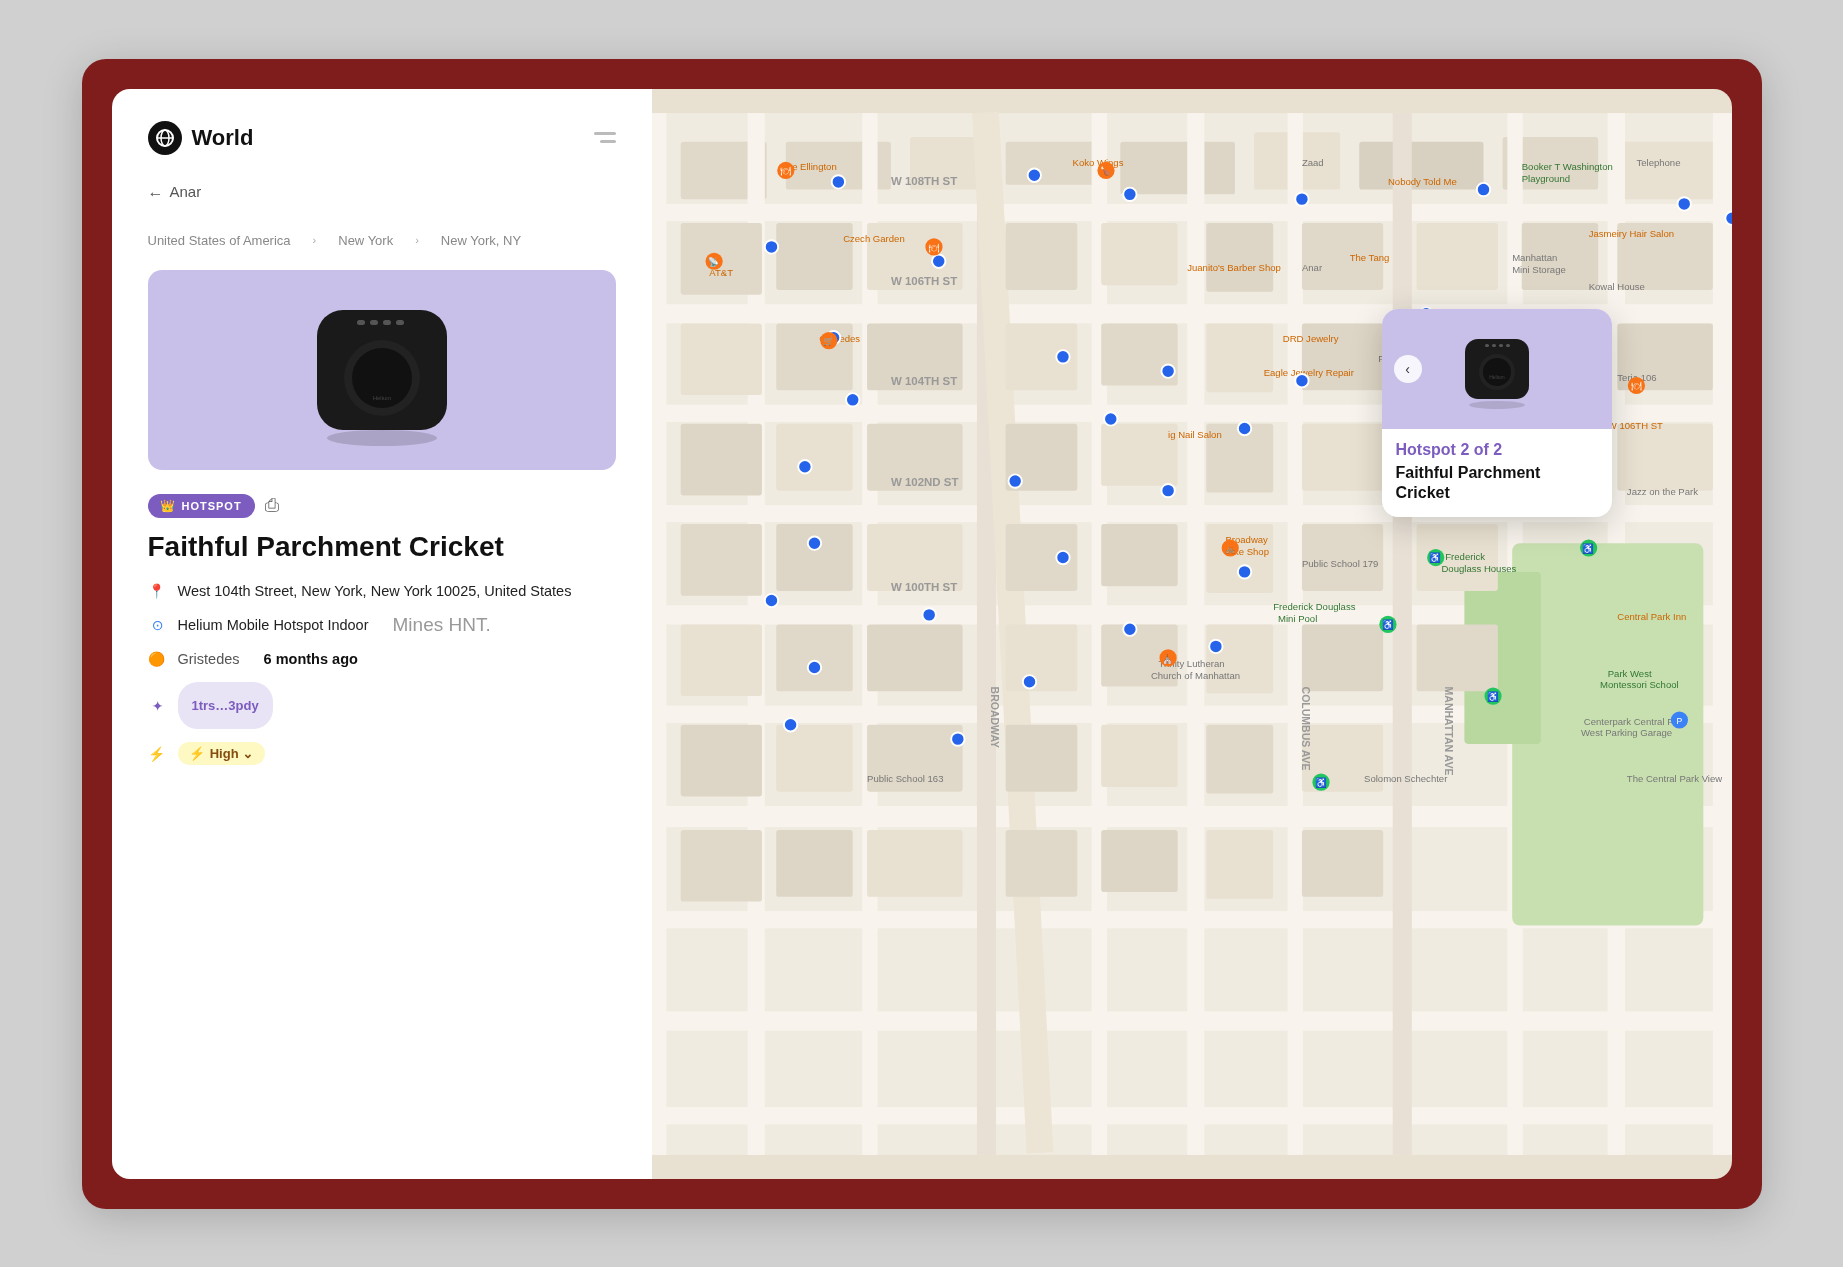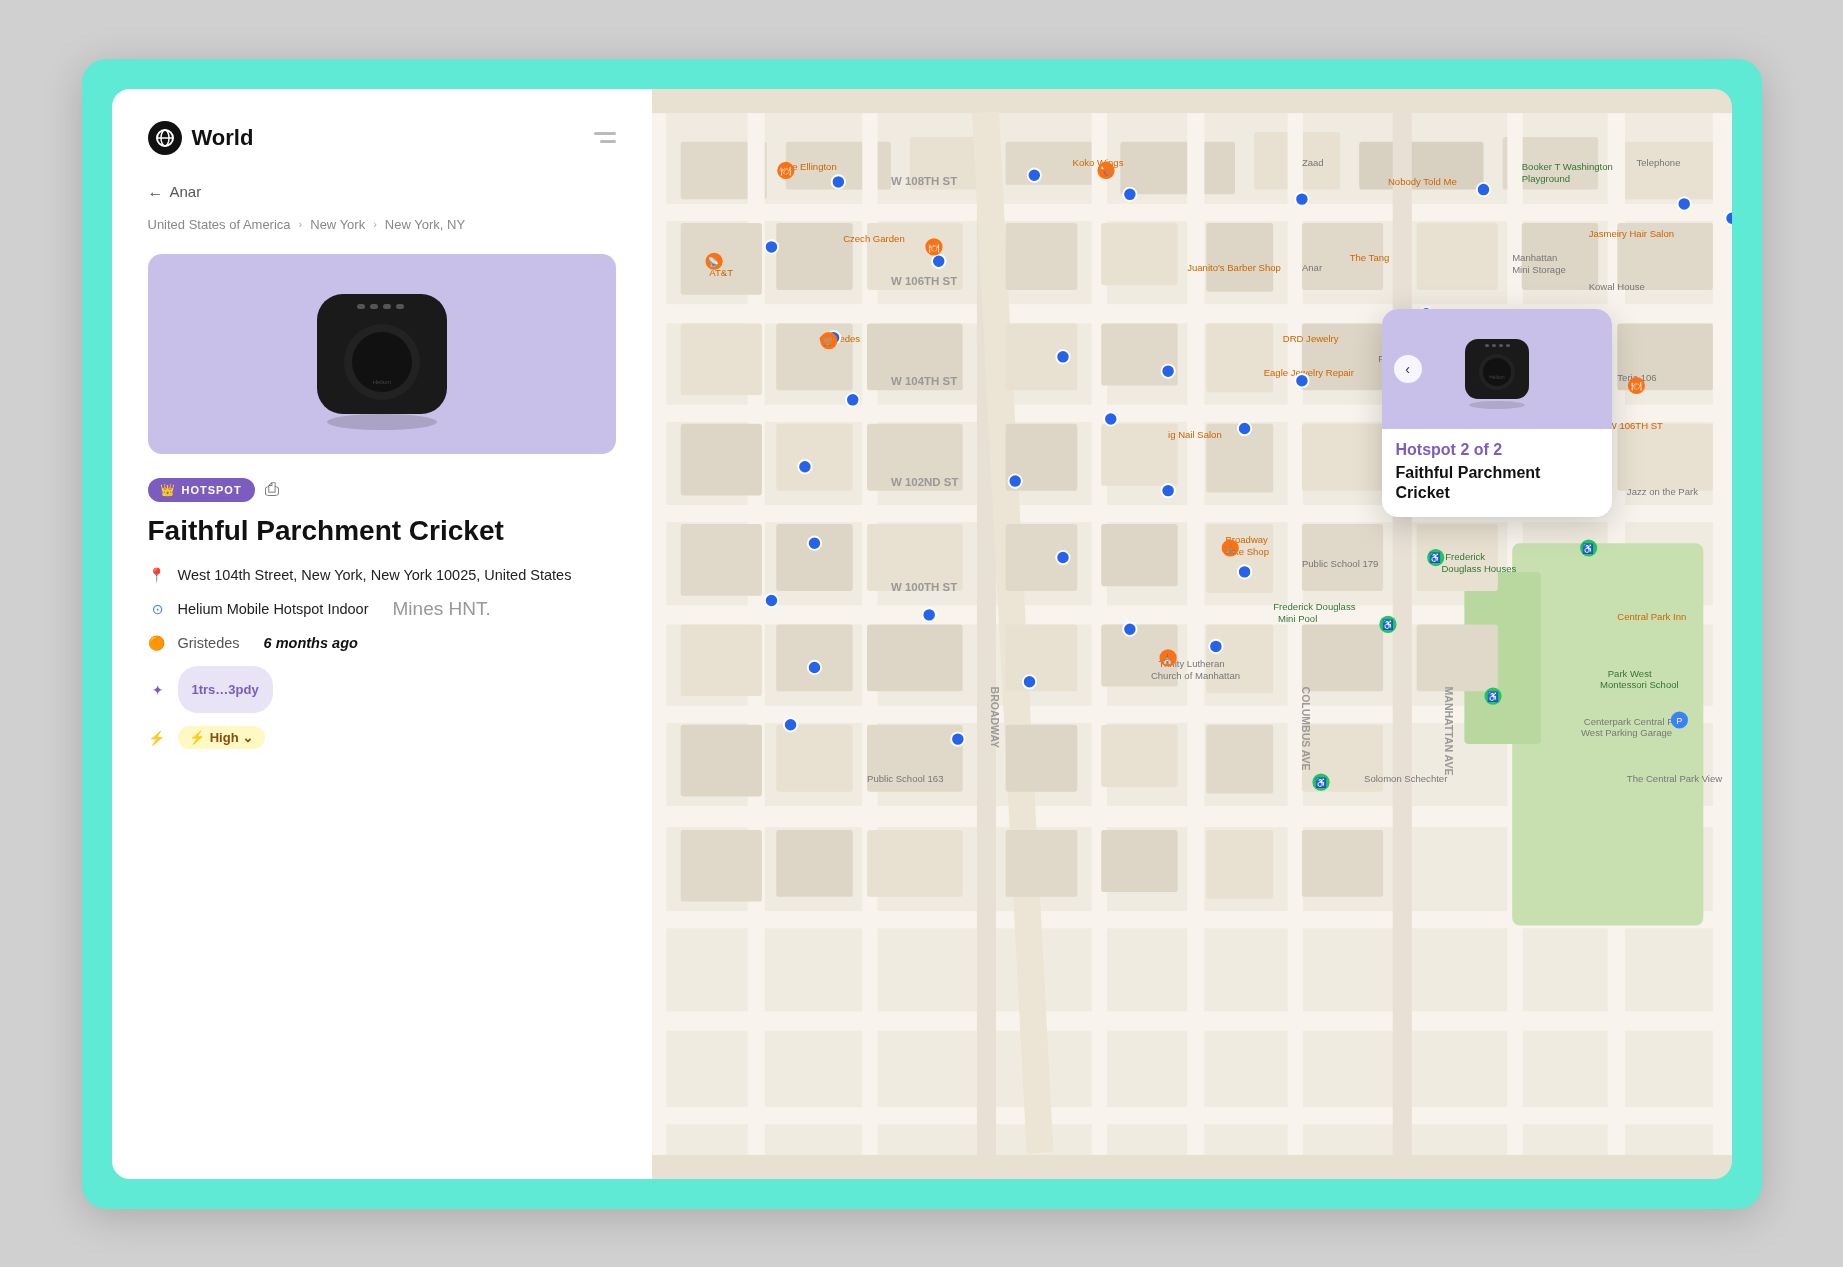--- a/index.html
+++ b/index.html
@@ -7,21 +7,21 @@
       background: #d0d0d0;
       display: flex;
       align-items: center;
       justify-content: center;
       min-height: 100vh;
       font-family: -apple-system, BlinkMacSystemFont, 'Segoe UI', sans-serif;
     }
     .outer-container {
       width: 1680px;
       height: 1150px;
-      background: #5eead4;
+      background: #7f1d1d;
       border-radius: 24px;
       padding: 30px;
       display: flex;
       gap: 0;
       box-shadow: 0 8px 40px rgba(0,0,0,0.18);
     }
     
     .left-panel {
       width: 540px;
       min-width: 540px;
@@ -87,24 +87,25 @@
       cursor: pointer;
       margin-bottom: 16px;
     }
     .back-arrow {
       font-size: 16px;
       color: #555;
     }
     .breadcrumb {
       display: flex;
       align-items: center;
-      gap: 8px;
+      gap: 22px;
       font-size: 13px;
       color: #888;
       margin-bottom: 22px;
+      margin-top: 16px;
     }
     .breadcrumb-sep {
       color: #aaa;
       font-size: 11px;
     }
     .breadcrumb-link {
       color: #888;
       cursor: pointer;
     }
     
@@ -176,21 +177,21 @@
       justify-content: center;
       flex-shrink: 0;
       font-size: 14px;
     }
     .icon-green { color: #22c55e; }
     .icon-blue { color: #3b82f6; }
     .icon-orange { color: #f97316; }
     .icon-purple { color: #7c5cbf; }
     .icon-yellow { color: #eab308; }
     .info-label { color: #555; }
-    .info-value { color: #111; font-weight: 600; font-style: italic; }
+    .info-value { color: #111; font-weight: 600; }
     .tag-pill {
       background: #e8e3f5;
       color: #7c5cbf;
       border-radius: 20px;
       padding: 16px 14px;
       font-size: 13px;
       font-weight: 600;
     }
     .high-pill {
       background: #fef9c3;

